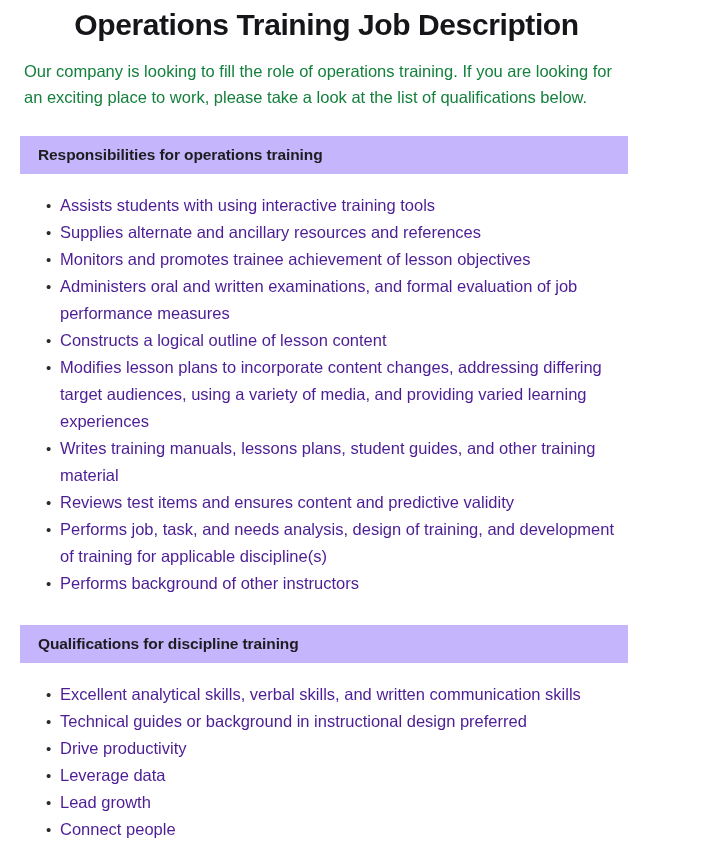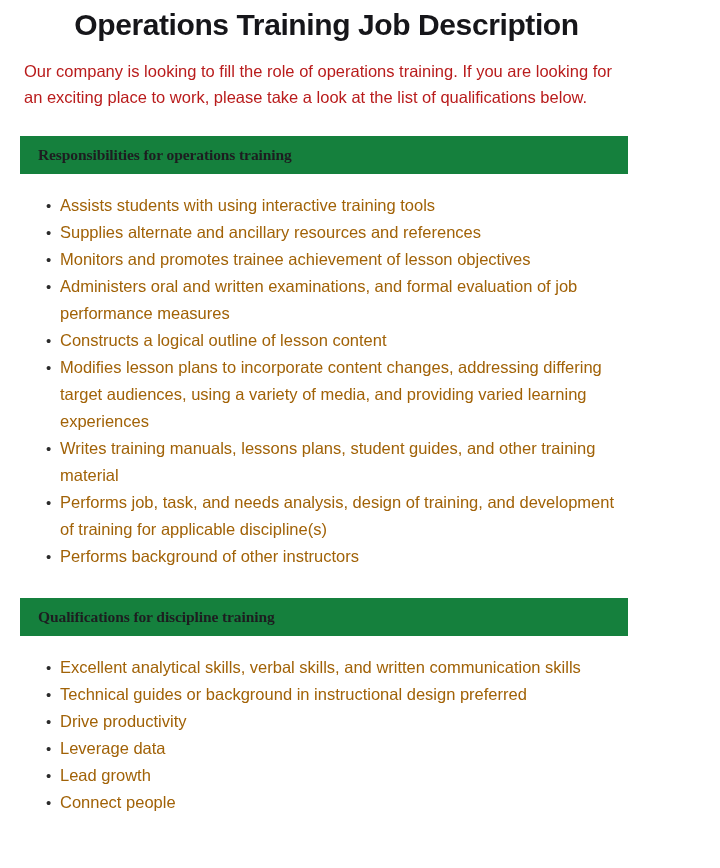--- a/index.html
+++ b/index.html
@@ -31,58 +31,57 @@
     text-align: center;
     letter-spacing: -0.4px;
     color: #16161a;
   }
 
   .intro {
     margin: 14px 0 0 0;
     padding: 0 24px;
     font-size: 16.5px;
     line-height: 26px;
-    color: #b91c1c;
+    color: #15803d;
   }
 
   .section {
     margin-top: 26px;
   }
   .section.second {
     margin-top: 28px;
   }
 
   .section-header {
     margin: 0 25px 0 20px;
-    background: #15803d;
+    background: #c4b5fd;
     height: 38px;
     display: flex;
     align-items: center;
     padding: 0 18px;
     box-sizing: border-box;
-    font-family: Liberation Serif, serif;
   }
   .section-header-title {
     font-size: 15.5px;
     font-weight: bold;
     color: #1d1d20;
     letter-spacing: -0.1px;
   }
 
   ul.item-list {
     list-style: none;
     margin: 0;
     padding: 18px 24px 0 24px;
   }
   ul.item-list li {
     position: relative;
     padding-left: 36px;
     font-size: 16.5px;
     line-height: 27px;
-    color: #a16207;
+    color: #4c1d95;
     margin: 0 0 0 0;
   }
   ul.item-list li::before {
     content: "\2022";
     position: absolute;
     left: 22px;
     top: 0;
     font-size: 15px;
     line-height: 27px;
     color: #2b2b2b;
@@ -102,20 +101,21 @@
       <span class="section-header-title">Responsibilities for operations training</span>
     </div>
     <ul class="item-list" id="list-0">
         <li>Assists students with using interactive training tools</li>
         <li>Supplies alternate and ancillary resources and references</li>
         <li>Monitors and promotes trainee achievement of lesson objectives</li>
         <li>Administers oral and written examinations, and formal evaluation of job performance measures</li>
         <li>Constructs a logical outline of lesson content</li>
         <li>Modifies lesson plans to incorporate content changes, addressing differing target audiences, using a variety of media, and providing varied learning experiences</li>
         <li>Writes training manuals, lessons plans, student guides, and other training material</li>
+        <li>Reviews test items and ensures content and predictive validity</li>
         <li>Performs job, task, and needs analysis, design of training, and development of training for applicable discipline(s)</li>
         <li>Performs background of other instructors</li>
       </ul>
   </section>
 
   <section class="section second">
     <div class="section-header">
       <span class="section-header-title">Qualifications for discipline training</span>
     </div>
     <ul class="item-list" id="list-1">

